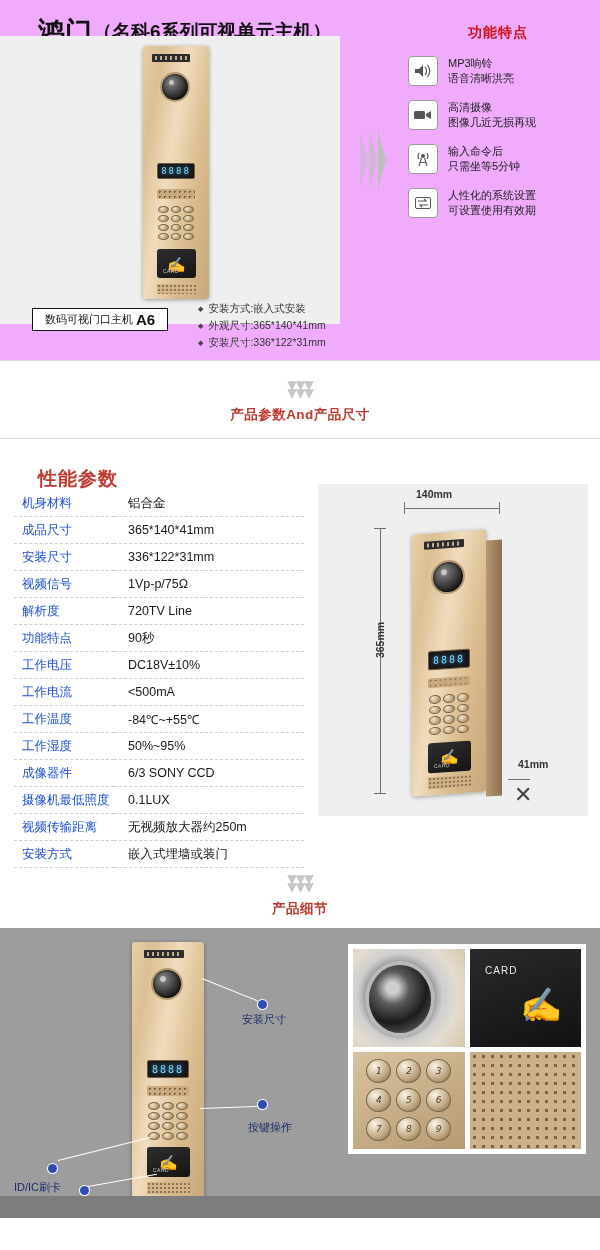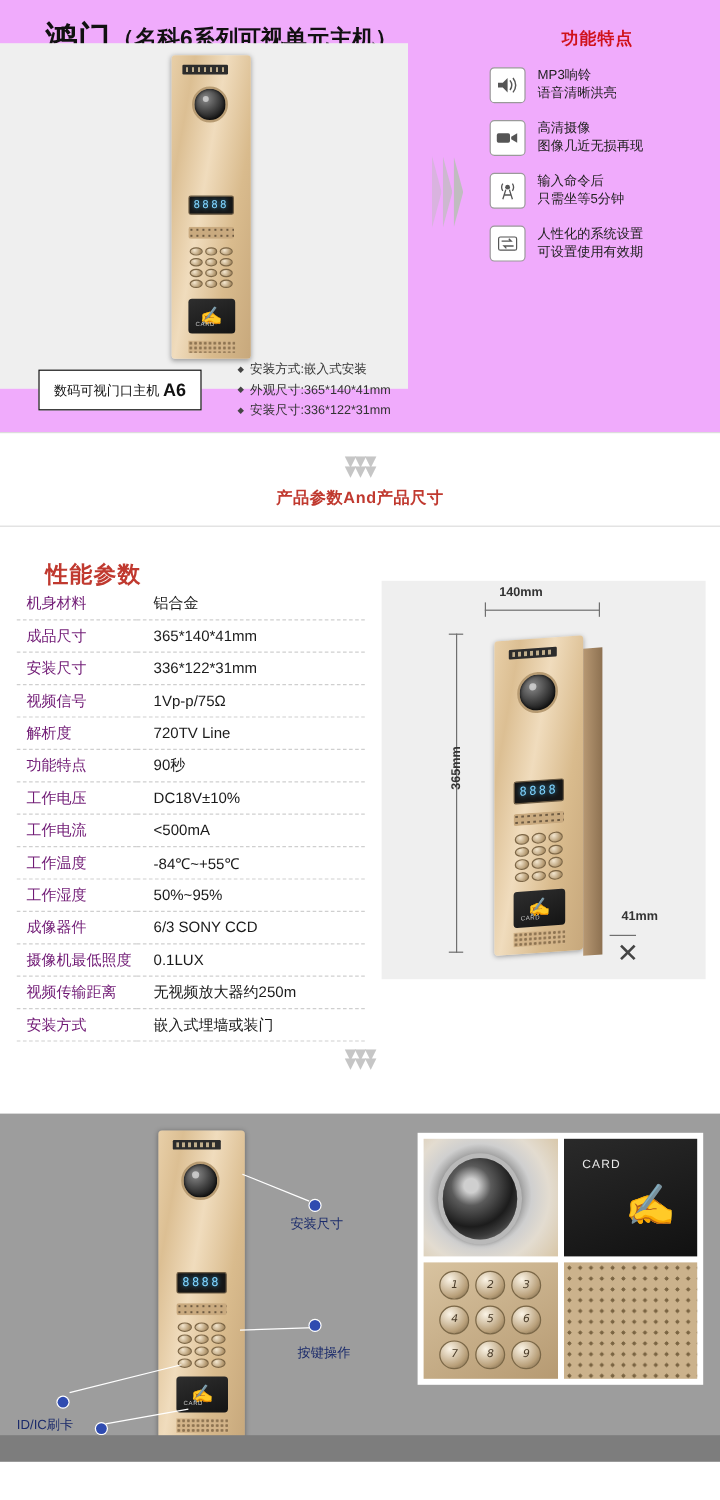--- a/index.html
+++ b/index.html
@@ -155,21 +155,21 @@
   #hero-panel .screen { left: 14px; top: 117px; width: 38px; height: 16px; }
   #hero-panel .screen span { font-size: 9px; }
   #hero-panel .speaker { left: 14px; top: 143px; width: 38px; height: 10px; }
   #hero-panel .keypad { left: 15px; top: 160px; width: 36px; height: 34px; }
   #hero-panel .cardzone { left: 14px; top: 203px; width: 39px; height: 29px; }
   #hero-panel .grill { left: 14px; top: 238px; width: 39px; height: 10px; }
 
   .badge {
     position: absolute;
     left: 32px; top: 308px;
-    width: 136px; height: 34px;
+    width: 136px; height: 23px;
     border: 1px solid #111;
     display: flex;
     align-items: center;
     justify-content: center;
     gap: 3px;
     background: #fff;
     font-size: 11px;
     color: #111;
   }
   .badge b { font-size: 15px; font-weight: bold; }
@@ -289,21 +289,21 @@
   table.ptab {
     position: absolute;
     left: 14px; top: 52px;
     width: 290px;
     border-collapse: collapse;
     font-size: 12.5px;
   }
   table.ptab td {
     border-bottom: 1px dashed #cfcfcf;
     padding: 4.5px 2px;
-    color: #701a75;
+    color: #1d4ed8;
     white-space: nowrap;
   }
   table.ptab td.k { width: 100px; padding-left: 8px; }
   table.ptab td.v { padding-left: 14px; color: #1a1a1a; }
 
   .dim-box {
     position: absolute;
     left: 318px; top: 46px;
     width: 270px; height: 332px;
     background: #efefef;
@@ -667,20 +667,21 @@
     <div class="dimline" style="left:190px; top:295px; width:22px; height:1px;"></div>
     <div class="xmark" style="left:196px; top:300px;">✕</div>
   </div>
 </div>
 
 <div class="band" style="height:70px;">
   <div class="chev" style="padding-top:14px;">
     <div>▾▾▾</div>
     <div>▾▾▾</div>
   </div>
+  <div class="cap">产品细节</div>
 </div>
 
 <div class="details">
 
   <div class="panel" id="det-panel">
     <div class="logo"></div>
     <div class="camera"></div>
     <div class="screen">
       <span>8888</span>
     </div>

